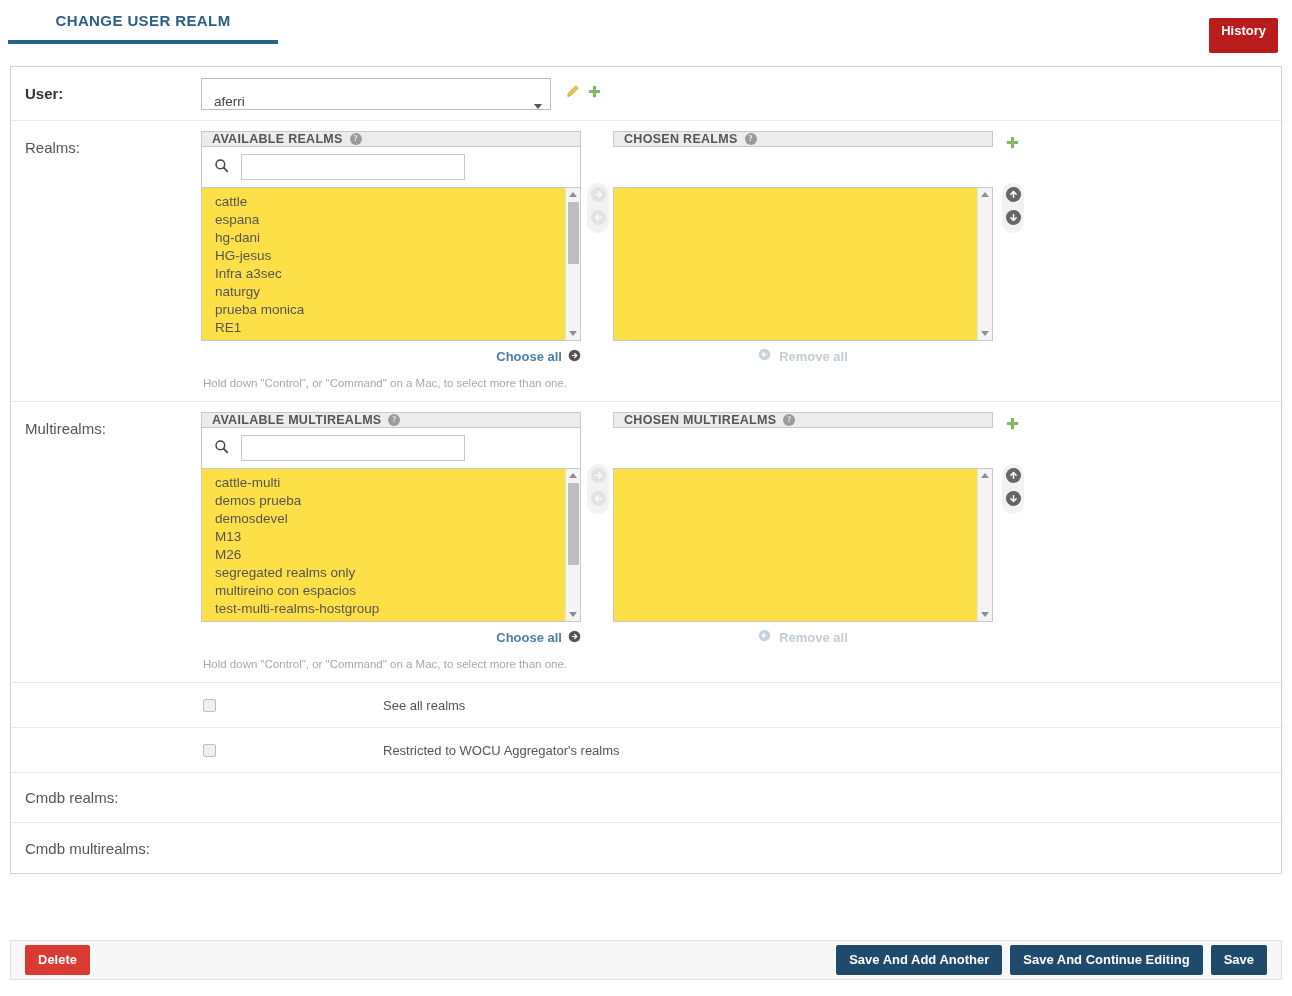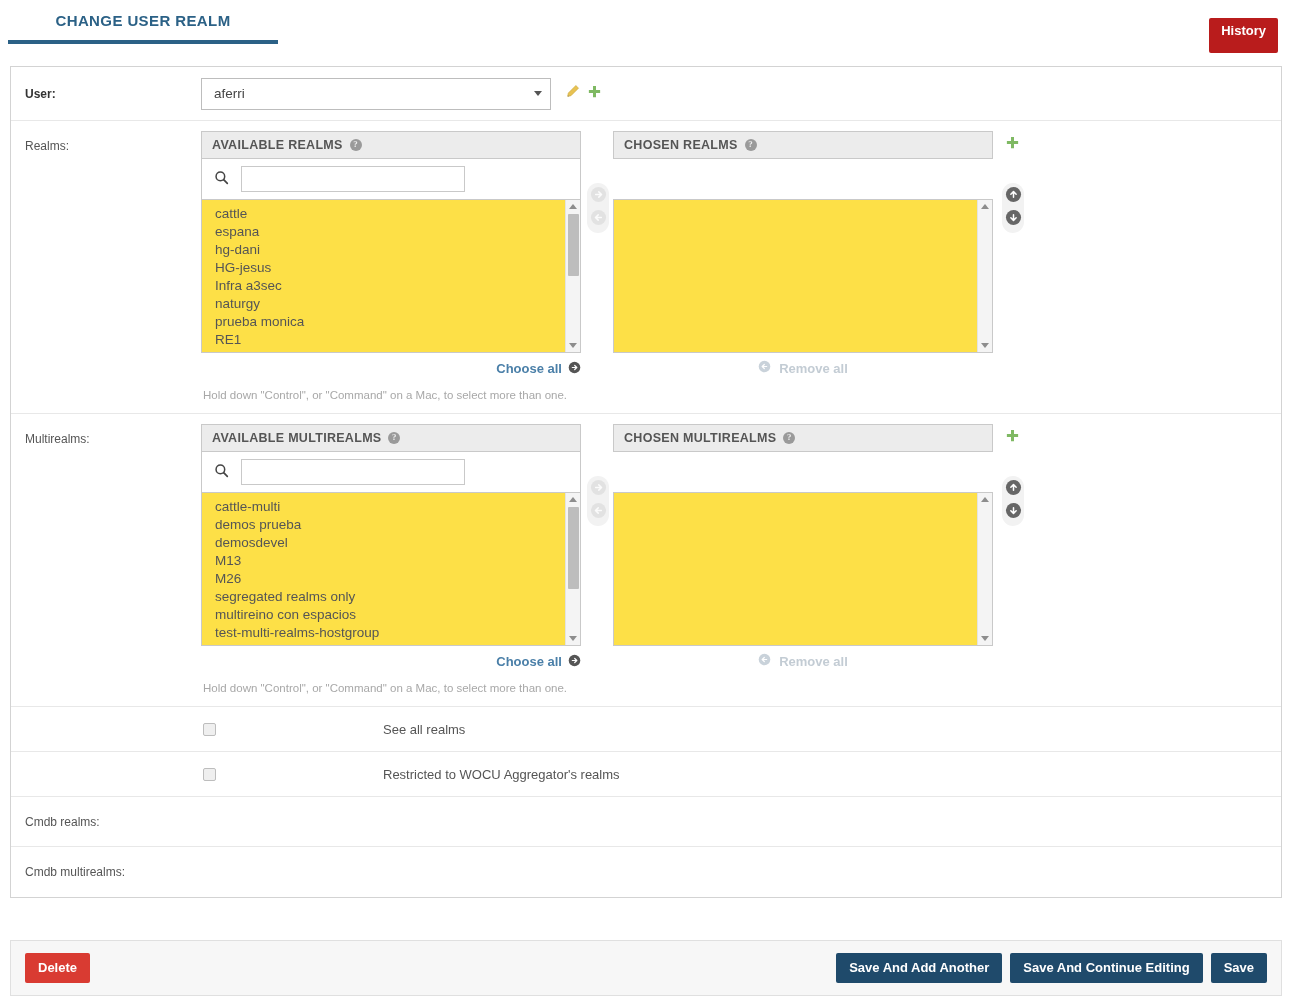--- a/index.html
+++ b/index.html
@@ -57,38 +57,38 @@
   .row {
     display: flex;
     border-bottom: 1px solid #e8e8e8;
     position: relative;
   }
   .row:last-child { border-bottom: none; }
   .row-label {
     width: 190px;
     flex: 0 0 190px;
     padding: 18px 10px 10px 14px;
-    font-size: 12px;
+    font-size: 15px;
     color: #555555;
   }
   .row-label.bold { font-weight: bold; color: #333333; }
   .row-body { flex: 1 1 auto; padding: 0; position: relative; }
 
   
   .user-row { height: 54px; align-items: center; }
   .user-row .row-label { padding-top: 0; padding-bottom: 0; }
   .user-select-wrap {
     display: flex; align-items: center;
     padding-left: 0;
   }
   .user-select {
     width: 350px; height: 32px;
     border: 1px solid #bdbdbd;
     background: #ffffff;
-    display: flex; align-items: center;
+    display: flex; align-items: flex-end;
     padding: 0 8px 0 12px;
     font-size: 13.5px;
     color: #444444;
     cursor: pointer;
     position: relative;
   }
   .user-select .val { flex: 1 1 auto; }
   .caret {
     width: 0; height: 0;
     border-left: 4px solid transparent;
@@ -104,21 +104,21 @@
     padding: 10px 0 0 0;
     position: relative;
   }
   .dual-col { width: 380px; flex: 0 0 380px; }
   .dual-gap { width: 32px; flex: 0 0 32px; position: relative; }
   .dual-right-gap { width: 44px; flex: 0 0 44px; position: relative; }
 
   .list-head {
     background: #ececec;
     border: 1px solid #c9c9c9;
-    height: 28px;
+    height: 16px;
     display: flex; align-items: center;
     padding: 0 10px;
     font-size: 12.5px;
     font-weight: bold;
     color: #555555;
     letter-spacing: 0.3px;
   }
   .help-dot {
     display: inline-flex;
     align-items: center; justify-content: center;
@@ -271,21 +271,21 @@
   }
 
   
   .cmdbrow { height: 50px; align-items: center; }
   .cmdbrow .row-label { padding: 0 10px 0 14px; }
 
   
   .footer {
     position: absolute;
     left: 10px; top: 940px;
-    width: 1272px; height: 56px;
+    width: 1272px; height: 40px;
     background: #f7f7f7;
     border: 1px solid #e0e0e0;
     border-top: 1px solid #e0e0e0;
     display: flex; align-items: center;
   }
   .btn {
     border: none;
     border-radius: 2px;
     color: #ffffff;
     font-size: 13px;

